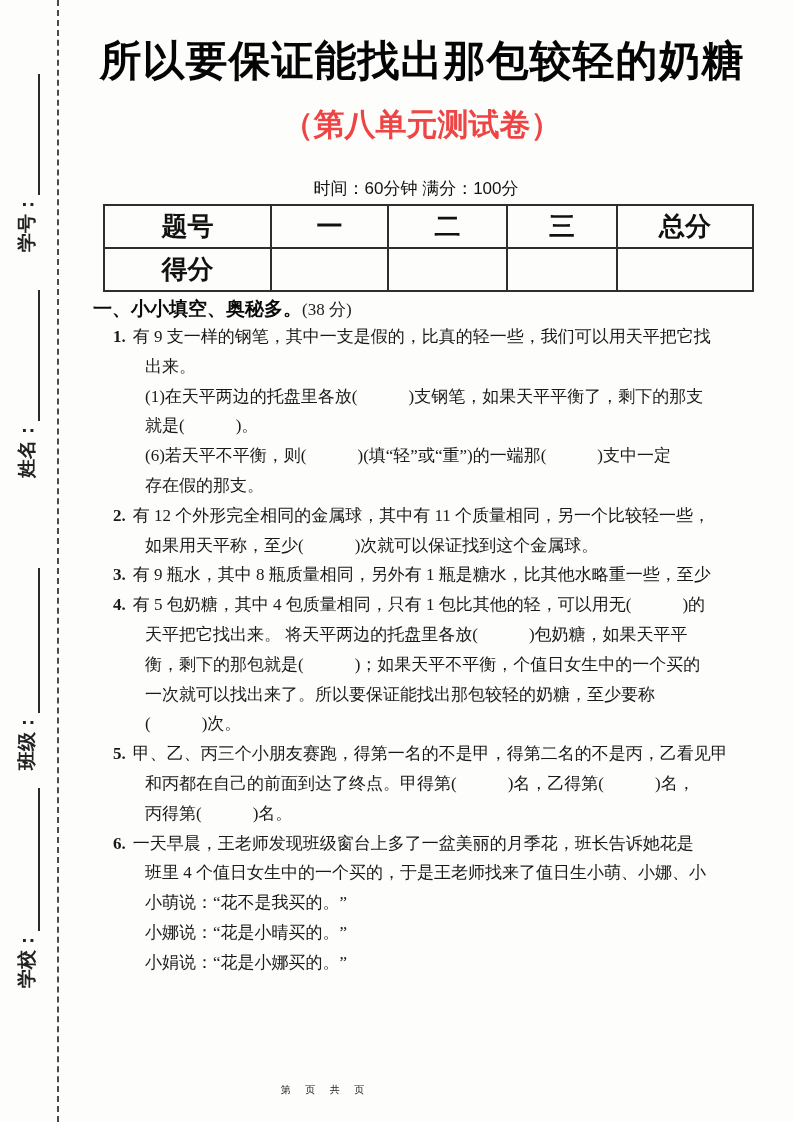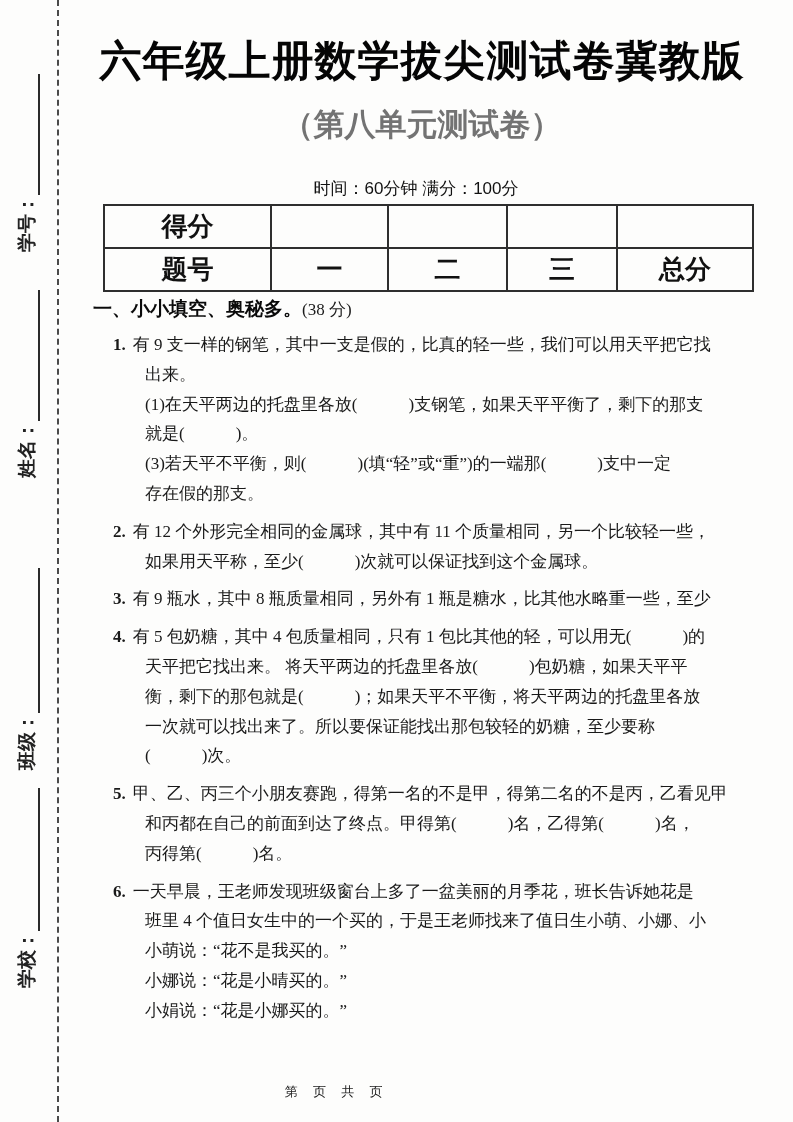--- a/index.html
+++ b/index.html
@@ -30,21 +30,21 @@
   
   .doc-title{
     position:absolute;top:36px;left:92px;width:660px;
     text-align:center;font-family:"Liberation Sans", sans-serif;
     font-weight:bold;font-size:42px;line-height:50px;color:#050505;
     letter-spacing:1px;white-space:nowrap;
   }
   .doc-subtitle{
     position:absolute;top:104px;left:92px;width:660px;
     text-align:center;font-family:"Liberation Sans", sans-serif;
-    font-weight:bold;font-size:31px;line-height:42px;color:#737373;
+    font-weight:bold;font-size:31px;line-height:42px;color:#ef4444;
   }
   .doc-info{
     position:absolute;top:177px;left:92px;width:648px;
     text-align:center;font-family:"Liberation Sans", sans-serif;
     font-size:17px;line-height:24px;color:#111;
   }
   
   table.score{
     position:absolute;top:204px;left:103px;
     border-collapse:collapse;table-layout:fixed;
@@ -63,26 +63,26 @@
     font-family:"Liberation Sans", sans-serif;font-weight:bold;color:#0a0a0a;
   }
   .section-head .sec-score{
     font-family:"Liberation Serif", serif;font-size:17px;color:#1b1b1b;
   }
   .questions{
     position:absolute;top:322px;left:100px;width:660px;
     font-size:17px;color:#191919;
   }
   .q-line{line-height:29.8px;padding-left:45px;white-space:nowrap;}
-  .q-line.first{padding-left:13px;margin-top:8px;}
+  .q-line.first{padding-left:13px;}
   .q-num{font-weight:bold;margin-right:7px;}
   
   .footer{
-    position:absolute;top:1083px;left:11px;width:651px;text-align:center;
-    font-size:13px;letter-spacing:6px;color:#222;
+    position:absolute;top:1083px;left:0;width:651px;text-align:center;
+    font-size:10px;letter-spacing:6px;color:#222;
   }
 </style>
 </head>
 <body>
 
 <div class="cut-line"></div>
 
 <div id="sidebar">
     <div class="sb-field f0">
       <span class="sb-label">学号：</span>
@@ -95,67 +95,67 @@
     <div class="sb-field f2">
       <span class="sb-label">班级：</span>
       <span class="sb-line"></span>
     </div>
     <div class="sb-field f3">
       <span class="sb-label">学校：</span>
       <span class="sb-line"></span>
     </div>
   </div>
 
-<div class="doc-title">六年级上册数学拔尖测试卷冀教版</div>
+<div class="doc-title">所以要保证能找出那包较轻的奶糖</div>
 <div class="doc-subtitle">（第八单元测试卷）</div>
 <div class="doc-info">时间：60分钟  满分：100分</div>
 
 <table class="score">
   <tbody>
     <tr>
+      <td style="width:165px">题号</td>
+    <td style="width: 115px;">一</td>
+        <td style="width: 117px;">二</td>
+        <td style="width: 108px;">三</td>
+        <td style="width: 134px;">总分</td>
+      </tr>
+    <tr>
       <td>得分</td>
     <td></td>
         <td></td>
         <td></td>
         <td></td>
-      </tr>
-    <tr>
-      <td style="width:165px">题号</td>
-    <td style="width: 115px;">一</td>
-        <td style="width: 117px;">二</td>
-        <td style="width: 108px;">三</td>
-        <td style="width: 134px;">总分</td>
       </tr>
   </tbody>
 </table>
 
 <div class="section-head">
   <span class="sec-title">一、小小填空、奥秘多。</span><span class="sec-score">(38 分)</span>
 </div>
 
 <div class="questions" id="questions">
     <div class="q">
       <div class="q-line first"><span class="q-num">1.</span><span>有 9 支一样的钢笔，其中一支是假的，比真的轻一些，我们可以用天平把它找</span></div>
       <div class="q-line">出来。</div>
       <div class="q-line">(1)在天平两边的托盘里各放(　　　)支钢笔，如果天平平衡了，剩下的那支</div>
       <div class="q-line">就是(　　　)。</div>
-      <div class="q-line">(3)若天平不平衡，则(　　　)(填“轻”或“重”)的一端那(　　　)支中一定</div>
+      <div class="q-line">(6)若天平不平衡，则(　　　)(填“轻”或“重”)的一端那(　　　)支中一定</div>
       <div class="q-line">存在假的那支。</div>
     </div>
     <div class="q">
       <div class="q-line first"><span class="q-num">2.</span><span>有 12 个外形完全相同的金属球，其中有 11 个质量相同，另一个比较轻一些，</span></div>
       <div class="q-line">如果用天平称，至少(　　　)次就可以保证找到这个金属球。</div>
     </div>
     <div class="q">
       <div class="q-line first"><span class="q-num">3.</span><span>有 9 瓶水，其中 8 瓶质量相同，另外有 1 瓶是糖水，比其他水略重一些，至少</span></div>
     </div>
     <div class="q">
       <div class="q-line first"><span class="q-num">4.</span><span>有 5 包奶糖，其中 4 包质量相同，只有 1 包比其他的轻，可以用无(　　　)的</span></div>
       <div class="q-line">天平把它找出来。 将天平两边的托盘里各放(　　　)包奶糖，如果天平平</div>
-      <div class="q-line">衡，剩下的那包就是(　　　)；如果天平不平衡，将天平两边的托盘里各放</div>
+      <div class="q-line">衡，剩下的那包就是(　　　)；如果天平不平衡，个值日女生中的一个买的</div>
       <div class="q-line">一次就可以找出来了。所以要保证能找出那包较轻的奶糖，至少要称</div>
       <div class="q-line">(　　　)次。</div>
     </div>
     <div class="q">
       <div class="q-line first"><span class="q-num">5.</span><span>甲、乙、丙三个小朋友赛跑，得第一名的不是甲，得第二名的不是丙，乙看见甲</span></div>
       <div class="q-line">和丙都在自己的前面到达了终点。甲得第(　　　)名，乙得第(　　　)名，</div>
       <div class="q-line">丙得第(　　　)名。</div>
     </div>
     <div class="q">
       <div class="q-line first"><span class="q-num">6.</span><span>一天早晨，王老师发现班级窗台上多了一盆美丽的月季花，班长告诉她花是</span></div>

